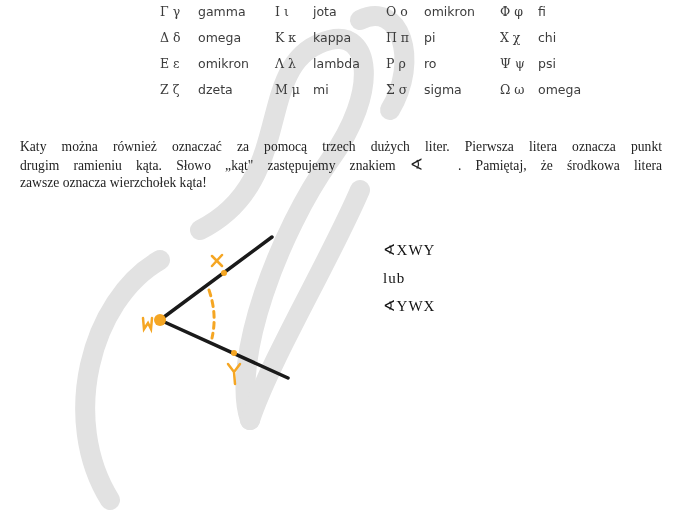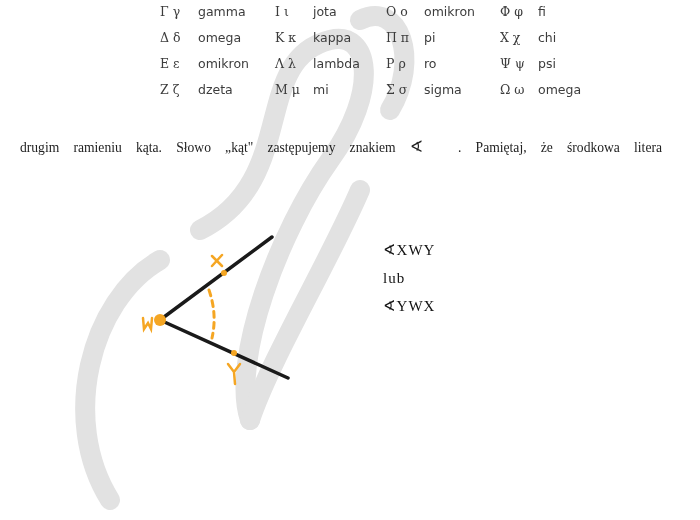--- a/index.html
+++ b/index.html
@@ -58,21 +58,23 @@
   </div>
   <div class="greek-row" style="top:78px">
     <span class="greek-cell" style="left:0px"><span class="sym">Ζ ζ</span><span class="name">dzeta</span></span>
     <span class="greek-cell" style="left:115px"><span class="sym">Μ μ</span><span class="name">mi</span></span>
     <span class="greek-cell" style="left:226px"><span class="sym">Σ σ</span><span class="name">sigma</span></span>
     <span class="greek-cell" style="left:340px"><span class="sym">Ω ω</span><span class="name">omega</span></span>
   </div>
 </div>
 
 <div class="para">
+  <span class="line">Katy można również oznaczać za pomocą trzech dużych liter. Pierwsza litera oznacza punkt</span>
   <span class="line"><span>drugim ramieniu kąta. Słowo „kąt" zastępujemy znakiem</span> <span class="angle-sym">∢</span> <span>. Pamiętaj, że środkowa litera</span></span>
+  <span class="line last">zawsze oznacza wierzchołek kąta!</span>
 </div>
 
 <svg class="diagram" width="700" height="520" viewBox="0 0 700 520">
   <line x1="160" y1="320" x2="272" y2="237" stroke="#1a1a1a" stroke-width="3.5" stroke-linecap="round"></line>
   <line x1="160" y1="320" x2="288" y2="378" stroke="#1a1a1a" stroke-width="3.5" stroke-linecap="round"></line>
   <path d="M209 290 C 214 305, 216 320, 212 338" fill="none" stroke="#f5a623" stroke-width="3" stroke-dasharray="6 5" stroke-linecap="round"></path>
   <circle cx="160" cy="320" r="6" fill="#f5a623"></circle>
   <circle cx="224" cy="273" r="3" fill="#f5a623"></circle>
   <circle cx="234" cy="353" r="3" fill="#f5a623"></circle>
   <g stroke="#f5a623" stroke-width="2.5" stroke-linecap="round" fill="none">

